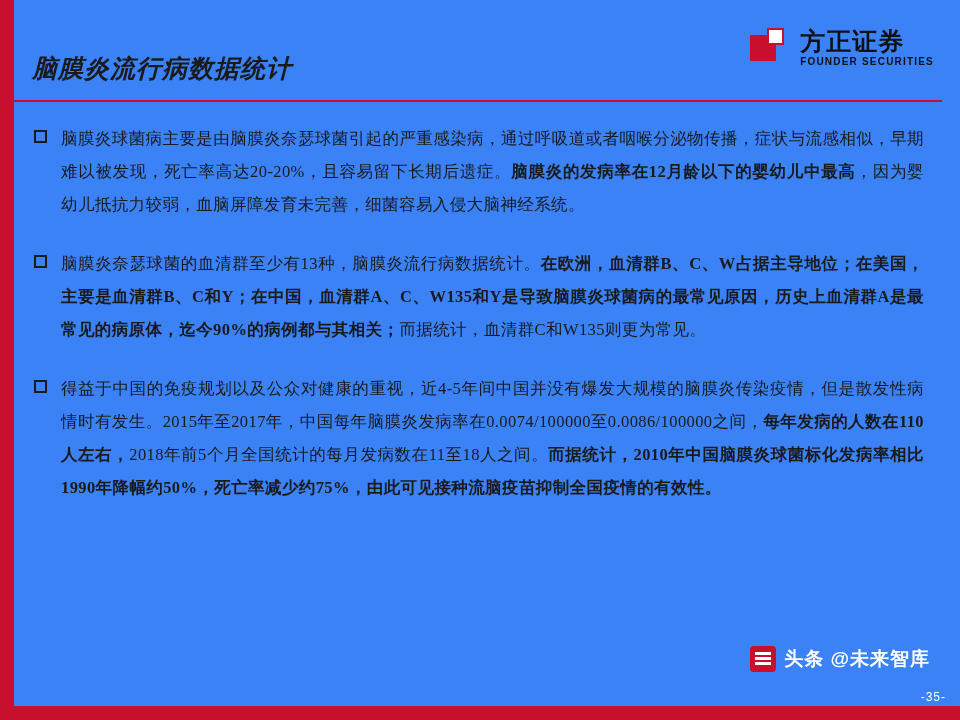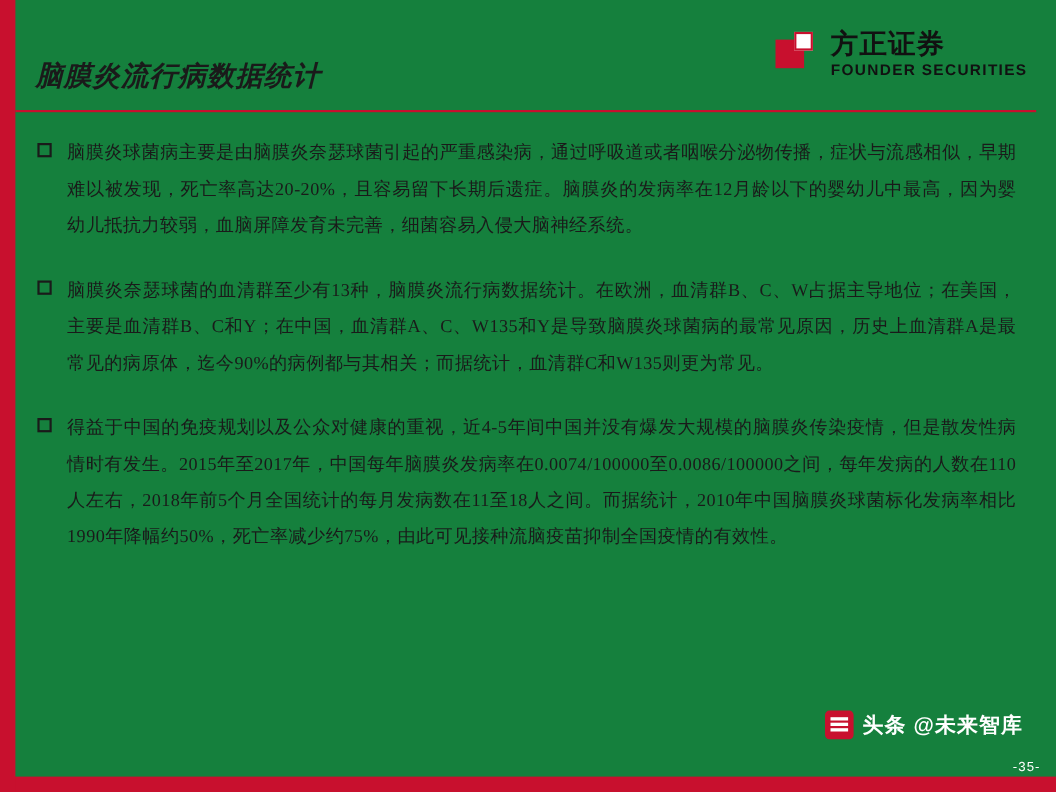--- a/index.html
+++ b/index.html
@@ -11,21 +11,21 @@
     height: 720px;
     background: #ffffff;
     font-family: "Liberation Serif", "DejaVu Serif", serif;
     overflow: hidden;
   }
   .slide {
     position: relative;
     width: 960px;
     height: 720px;
     box-sizing: border-box;
-    background: #15803d;
+    background: #3b82f6;
     border-left: 14px solid #c8102e;
     border-bottom: 14px solid #c8102e;
     padding-left: 40px;
   }
   
   .logo {
     position: absolute;
     top: 28px;
     right: 26px;
     display: flex;
@@ -61,21 +61,21 @@
   }
   .logo-cn {
     font-family: "Liberation Serif", "DejaVu Serif", serif;
     font-size: 25px;
     font-weight: bold;
     color: #111111;
     letter-spacing: 1px;
   }
   .logo-en {
     font-family: "Liberation Sans", sans-serif;
-    font-size: 14px;
+    font-size: 10px;
     font-weight: bold;
     color: #111111;
     letter-spacing: 1.2px;
     margin-top: 2px;
   }
 
   
   .title {
     position: absolute;
     left: 18px;
@@ -120,21 +120,21 @@
   .ptext {
     flex: 1 1 auto;
     font-size: 16.5px;
     line-height: 2.0;
     color: #1a1a1a;
     text-align: justify;
     font-family: "Liberation Serif", "DejaVu Serif", serif;
     letter-spacing: 0.4px;
   }
   .ptext b {
-    font-weight: normal;
+    font-weight: bold;
   }
 
   
   .watermark {
     position: absolute;
     right: 30px;
     bottom: 34px;
     display: flex;
     align-items: center;
     gap: 8px;

